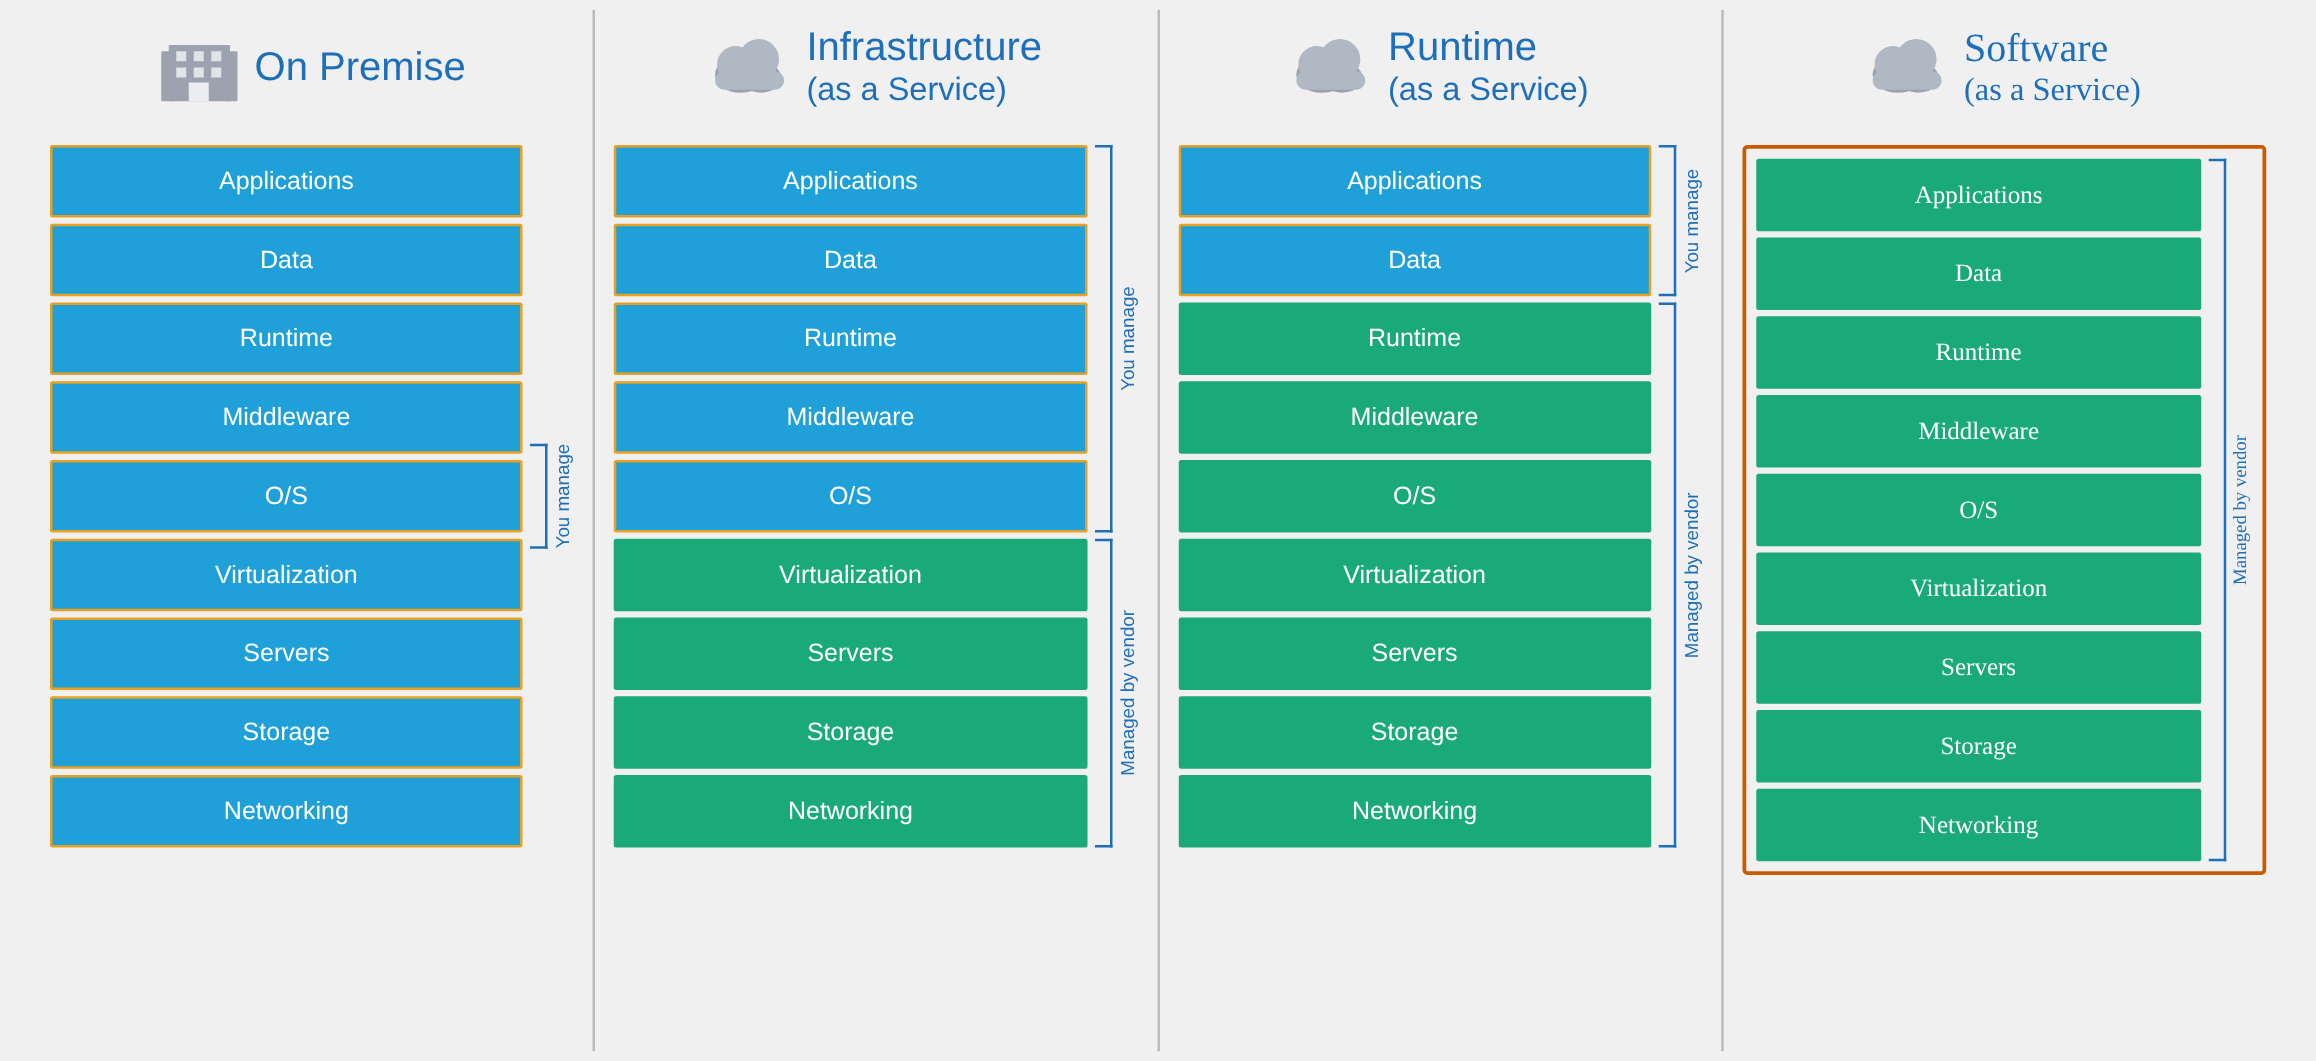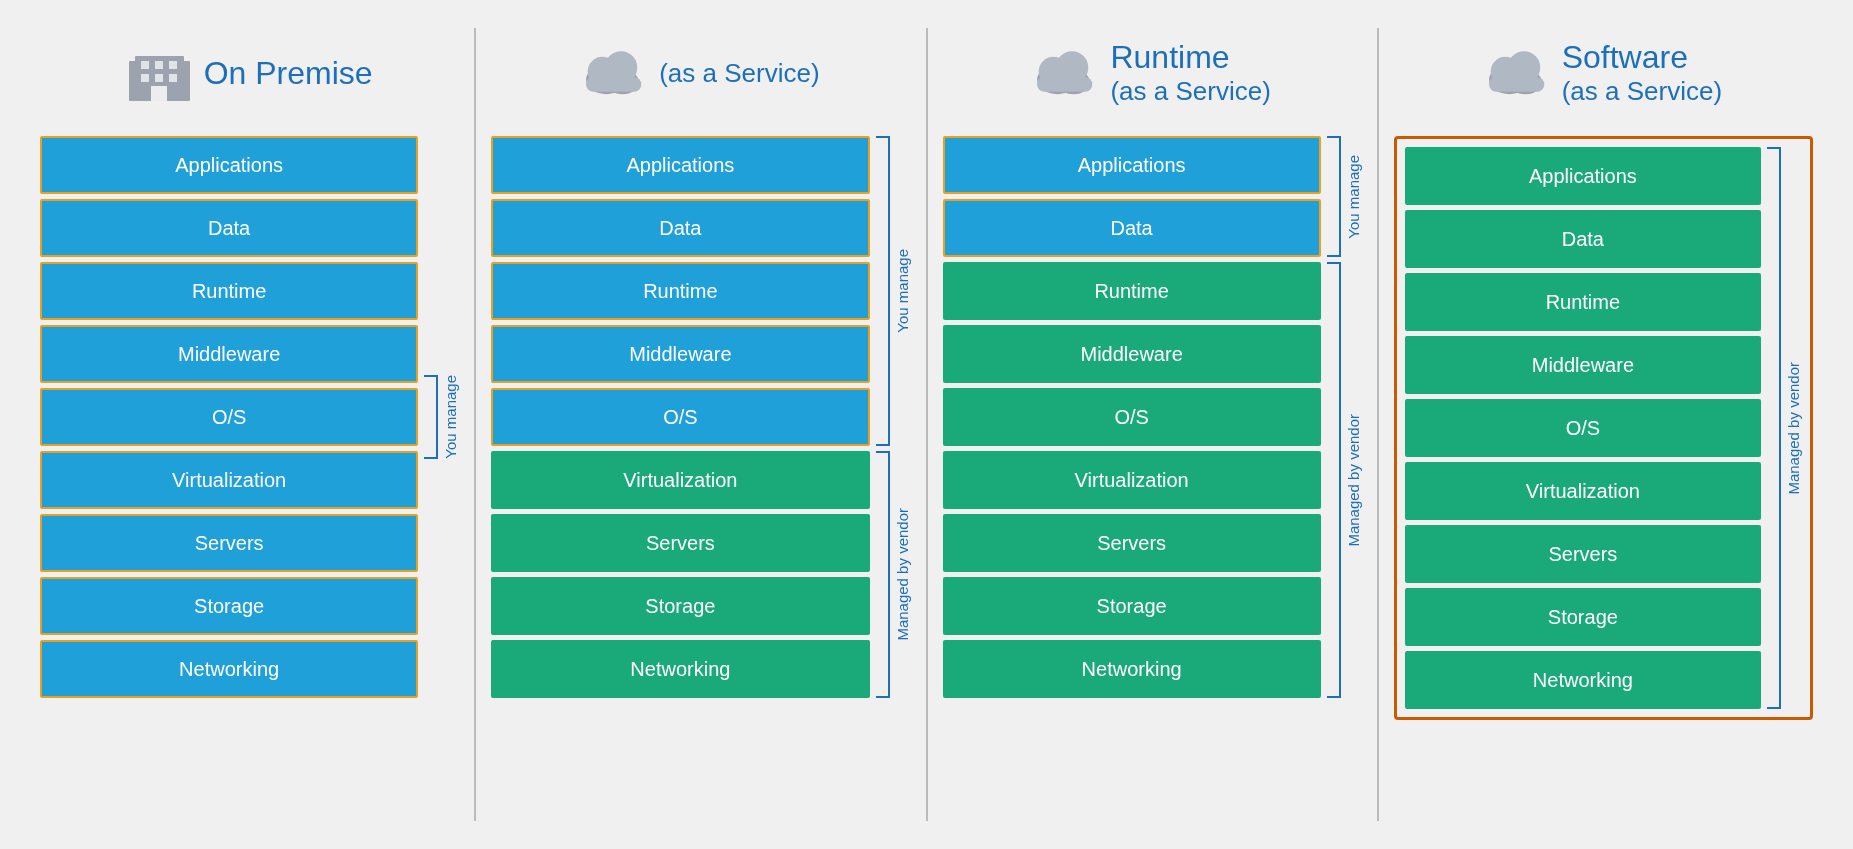--- a/index.html
+++ b/index.html
@@ -12,21 +12,21 @@
       align-items: center;
       justify-content: center;
     }
     .main-container {
       background: #f0f0f0;
       width: 1853px;
       height: 849px;
       display: flex;
       flex-direction: row;
       align-items: flex-start;
-      padding: 28px 30px;
+      padding: 8px 30px;
       gap: 0px;
     }
     .column-wrapper {
       display: flex;
       flex-direction: column;
       align-items: center;
       flex: 1;
       position: relative;
     }
     .column-header {
@@ -134,20 +134,21 @@
     <div class="column-header">
 
       <svg width="65" height="65" viewBox="0 0 80 55">
         <ellipse cx="30" cy="35" rx="25" ry="18" fill="#9ca3af"></ellipse>
         <ellipse cx="50" cy="38" rx="20" ry="15" fill="#9ca3af"></ellipse>
         <ellipse cx="25" cy="25" rx="18" ry="18" fill="#b0b8c4"></ellipse>
         <ellipse cx="48" cy="20" rx="20" ry="20" fill="#b0b8c4"></ellipse>
         <rect x="5" y="32" width="68" height="18" fill="#b0b8c4" rx="9"></rect>
       </svg>
       <div class="header-text">
+        <span class="header-title">Infrastructure</span>
         <span class="header-subtitle">(as a Service)</span>
       </div>
     </div>
     <div class="bracket-container">
       <div class="stack">
         <div class="tile tile-blue">Applications</div>
         <div class="tile tile-blue">Data</div>
         <div class="tile tile-blue">Runtime</div>
         <div class="tile tile-blue">Middleware</div>
         <div class="tile tile-blue">O/S</div>
@@ -219,21 +220,21 @@
           <div style="display:flex; align-items:center; padding-left:4px;">
             <span style="writing-mode:vertical-rl; transform:rotate(180deg); color:#1e6fba; font-size:15px; white-space:nowrap;">Managed by vendor</span>
           </div>
         </div>
       </div>
     </div>
   </div>
 
   <div style="width:2px; background:#bbb; align-self:stretch; margin: 0 5px;"></div>
 
-  <div class="column-wrapper" style="flex:1; padding: 0 10px;">
+  <div class="column-wrapper" style="flex:1; padding: 0 10px; font-family: Liberation Serif, serif;">
     <div class="column-header">
       <svg width="65" height="65" viewBox="0 0 80 55">
         <ellipse cx="30" cy="35" rx="25" ry="18" fill="#9ca3af"></ellipse>
         <ellipse cx="50" cy="38" rx="20" ry="15" fill="#9ca3af"></ellipse>
         <ellipse cx="25" cy="25" rx="18" ry="18" fill="#b0b8c4"></ellipse>
         <ellipse cx="48" cy="20" rx="20" ry="20" fill="#b0b8c4"></ellipse>
         <rect x="5" y="32" width="68" height="18" fill="#b0b8c4" rx="9"></rect>
       </svg>
       <div class="header-text">
         <span class="header-title">Software</span>

